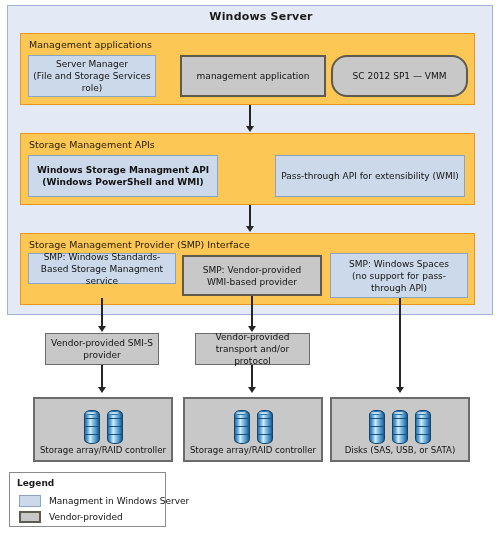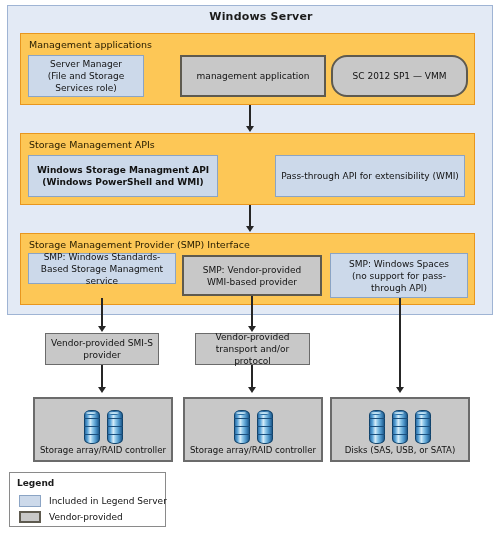--- a/index.html
+++ b/index.html
@@ -36,21 +36,21 @@
   .node{
     position:absolute;box-sizing:border-box;display:flex;
     align-items:center;justify-content:center;text-align:center;
     font-size:9px;line-height:12px;padding:2px 4px;color:#111;
   }
   .node.blue{background:#ccd9ea;border:1px solid #8ba4c4;}
   .node.gray{background:#c8c8c8;border:2px solid #5e5a4f;}
   .node.gray-thin{background:#c8c8c8;border:1px solid #6b6b6b;}
 
   
-  #n-server-manager{left:28px;top:55px;width:116px;height:42px;}
+  #n-server-manager{left:28px;top:55px;width:128px;height:42px;}
   #n-nonms{left:180px;top:55px;width:146px;height:42px;}
   #n-vmm{left:331px;top:55px;width:137px;height:42px;border-radius:16px;}
 
   
   #n-wsma{left:28px;top:155px;width:190px;height:42px;font-weight:bold;}
   #n-passthrough{left:275px;top:155px;width:190px;height:42px;}
 
   
   #n-smp-std{left:28px;top:253px;width:148px;height:31px;}
   #n-smp-wmi{left:182px;top:255px;width:140px;height:41px;}
@@ -287,21 +287,21 @@
           <span class="cap"></span>
       </span>
     </div>
     <div class="hw-label">Disks (SAS, USB, or SATA)</div>
   </div>
 
   <div class="legend">
     <div class="legend-title">Legend</div>
     <div class="legend-row" id="legend-row-1">
       <span class="sw blue"></span>
-      <span class="legend-text">Included in Legend Server</span>
+      <span class="legend-text">Managment in Windows Server</span>
     </div>
     <div class="legend-row" id="legend-row-2">
       <span class="sw gray"></span>
       <span class="legend-text">Vendor-provided</span>
     </div>
   </div>
 
 </div>
 
 </body></html>

